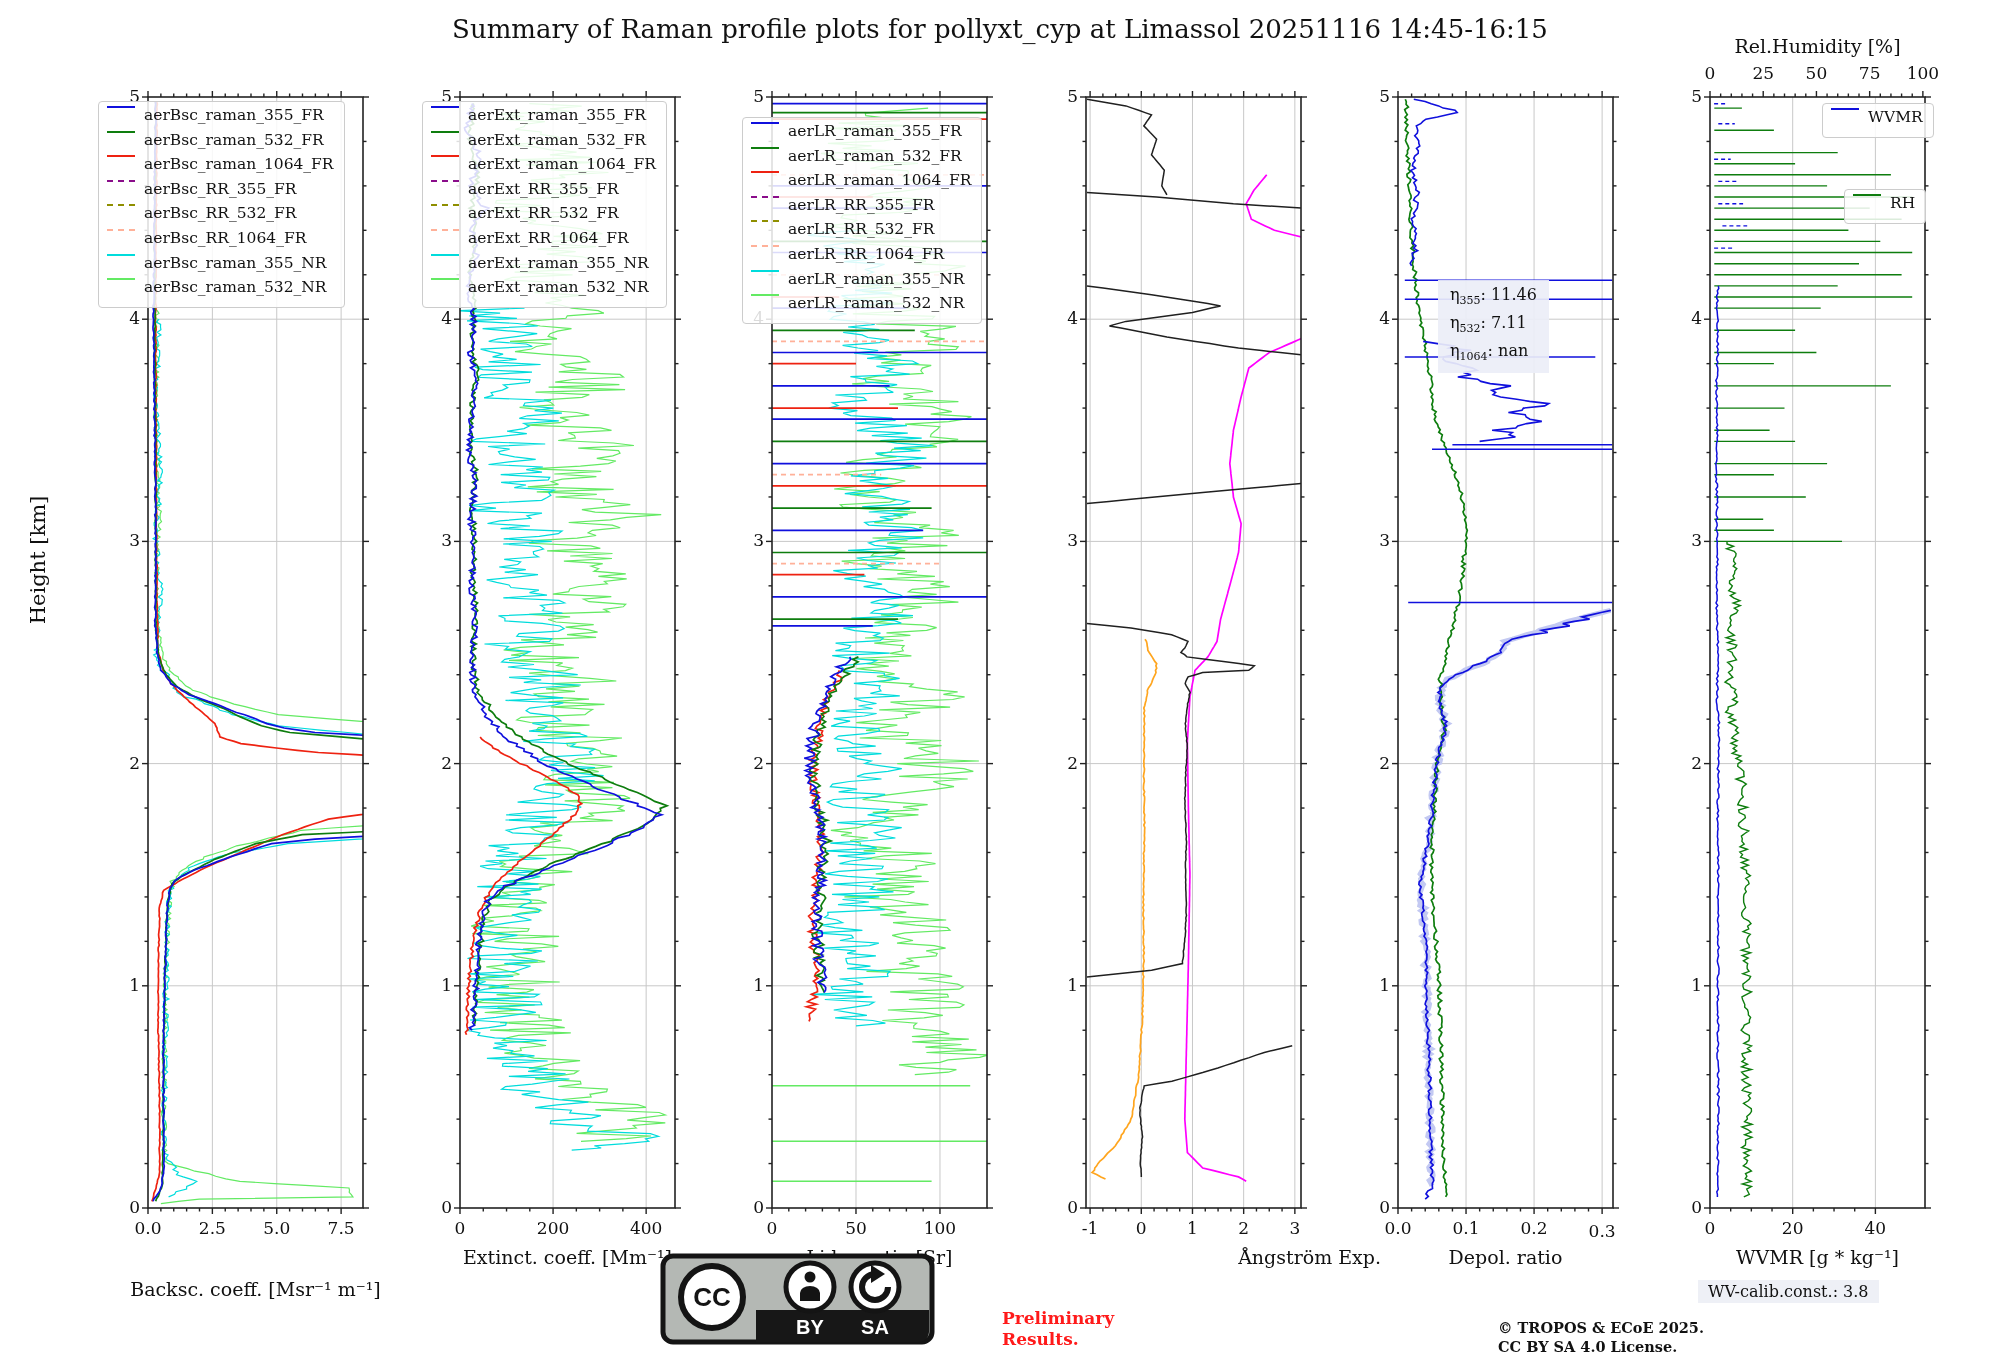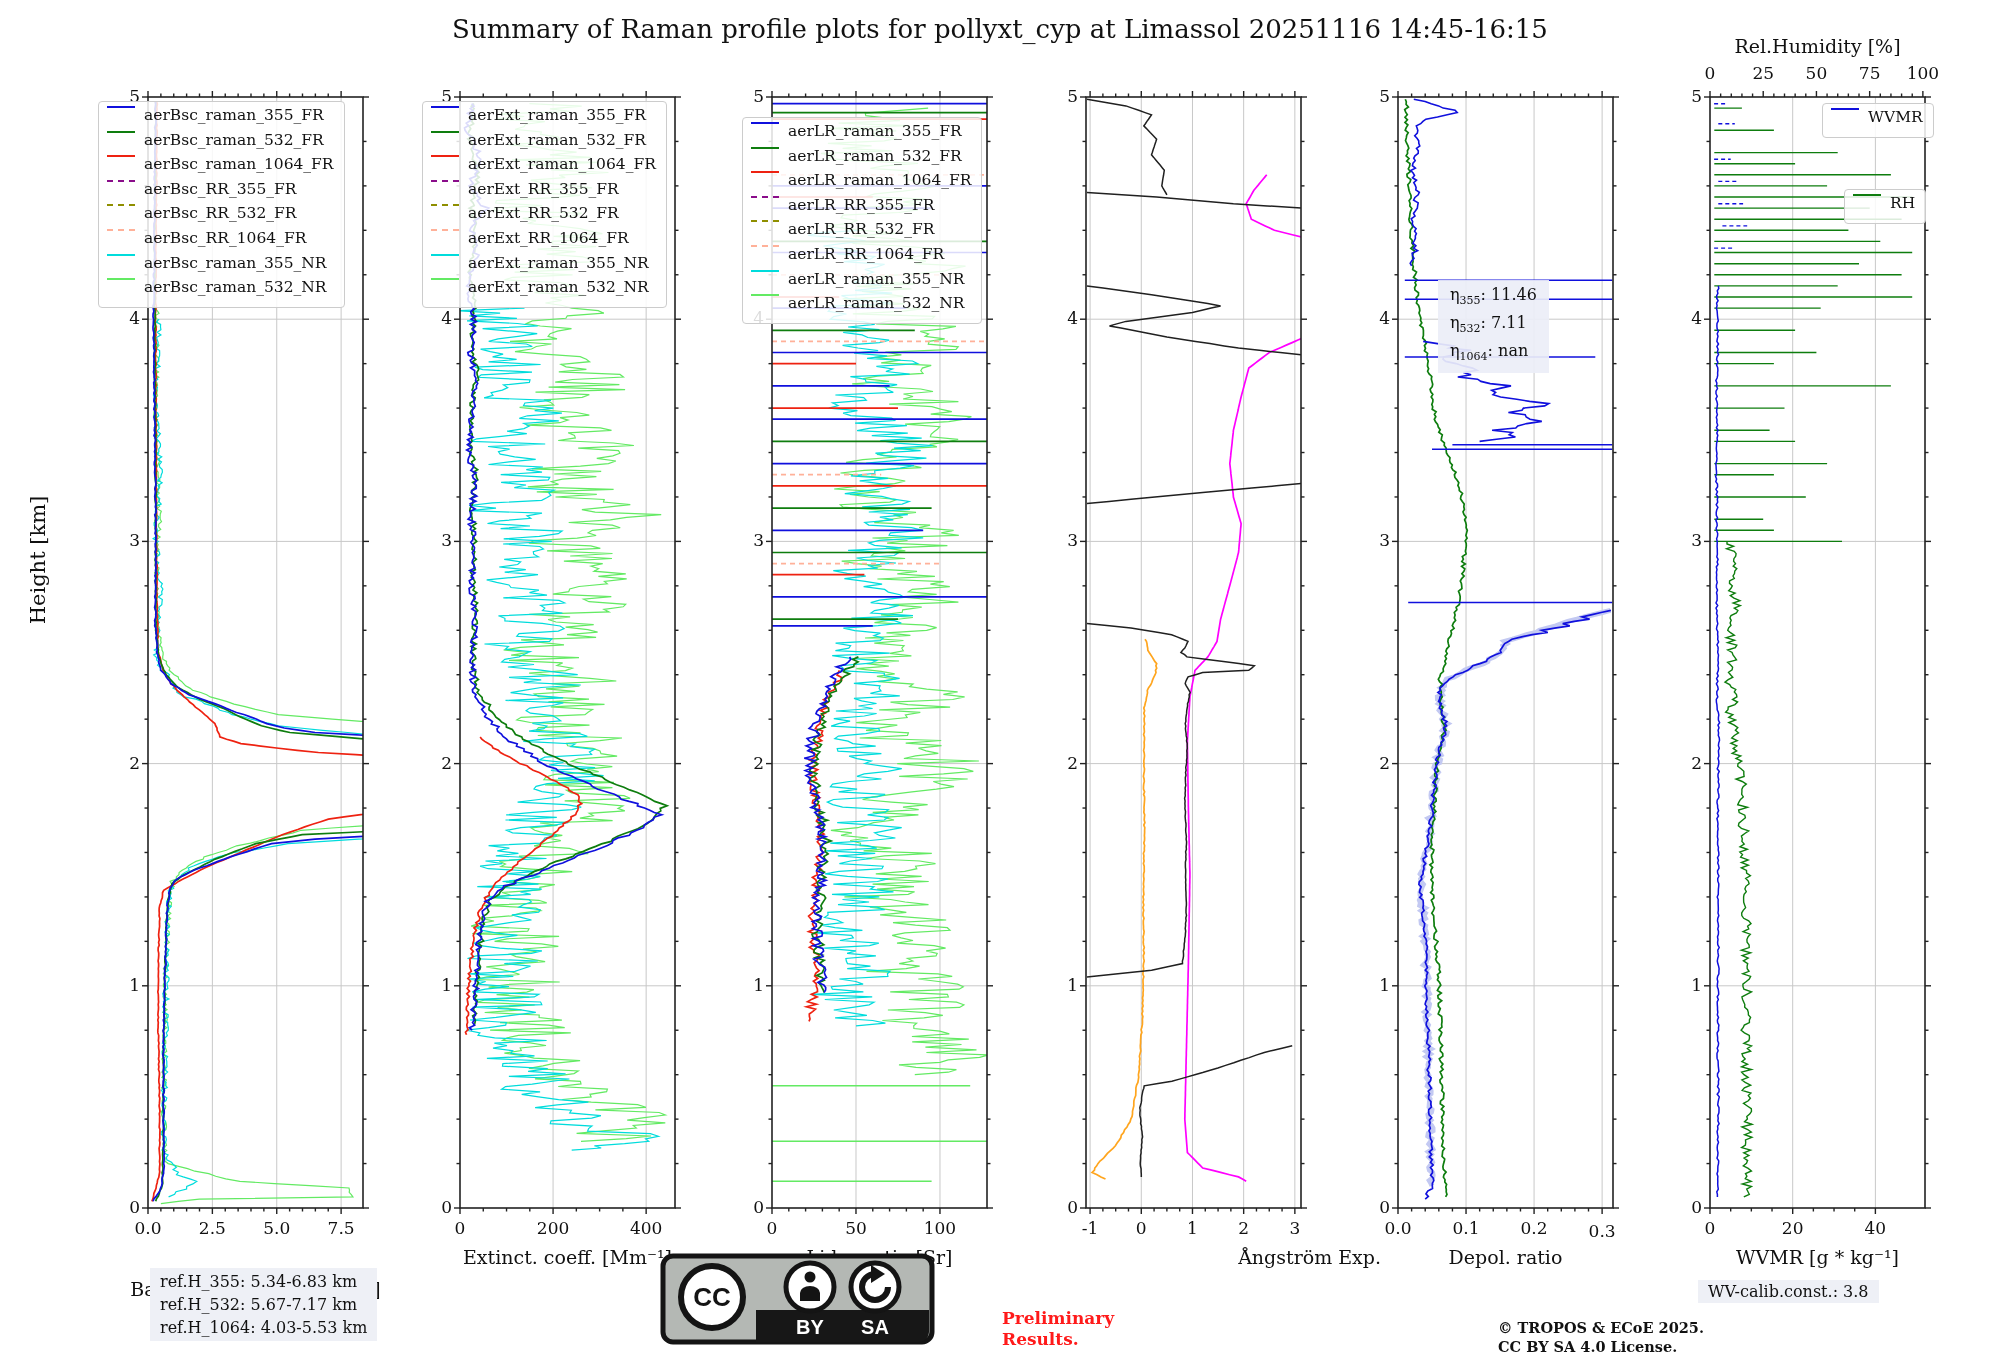--- a/index.html
+++ b/index.html
@@ -38,25 +38,20 @@
 <div id="fig">
   <div class="title">Summary of Raman profile plots for pollyxt_cyp at Limassol 20251116 14:45-16:15</div>
   <div class="hlabel">Height [km]</div>
 
   <div class="etabox">
     <div><span>η</span><sub>355</sub><span>: 11.46</span></div>
     <div><span>η</span><sub>532</sub><span>: 7.11</span></div>
     <div><span>η</span><sub>1064</sub><span>: nan</span></div>
   </div>
 
-  <div class="refbox">
-    <div>ref.H_355: 5.34-6.83 km</div>
-    <div>ref.H_532: 5.67-7.17 km</div>
-    <div>ref.H_1064: 4.03-5.53 km</div>
-  </div>
 
   <svg class="cclogo" width="275" height="92" viewBox="0 0 275 92">
     <rect x="3" y="3" width="269" height="86" rx="10" fill="#b4b8b4" stroke="#141414" stroke-width="5"></rect>
     <path d="M96 57 h173 v22 a10 10 0 0 1 -10 10 H96 z" fill="#171717"></path>
     <circle cx="52" cy="44" r="31" fill="#ffffff" stroke="#141414" stroke-width="6"></circle>
     <text x="52" y="53" text-anchor="middle" font-family="Liberation Sans, sans-serif" font-weight="bold" font-size="26" fill="#141414">CC</text>
     <circle cx="150" cy="34" r="24" fill="#ffffff" stroke="#141414" stroke-width="5"></circle>
     <circle cx="150" cy="24" r="5.5" fill="#141414"></circle>
     <path d="M140 48 v-8 a10 7 0 0 1 20 0 v8 z" fill="#141414"></path>
     <circle cx="215" cy="34" r="24" fill="#ffffff" stroke="#141414" stroke-width="5"></circle>

